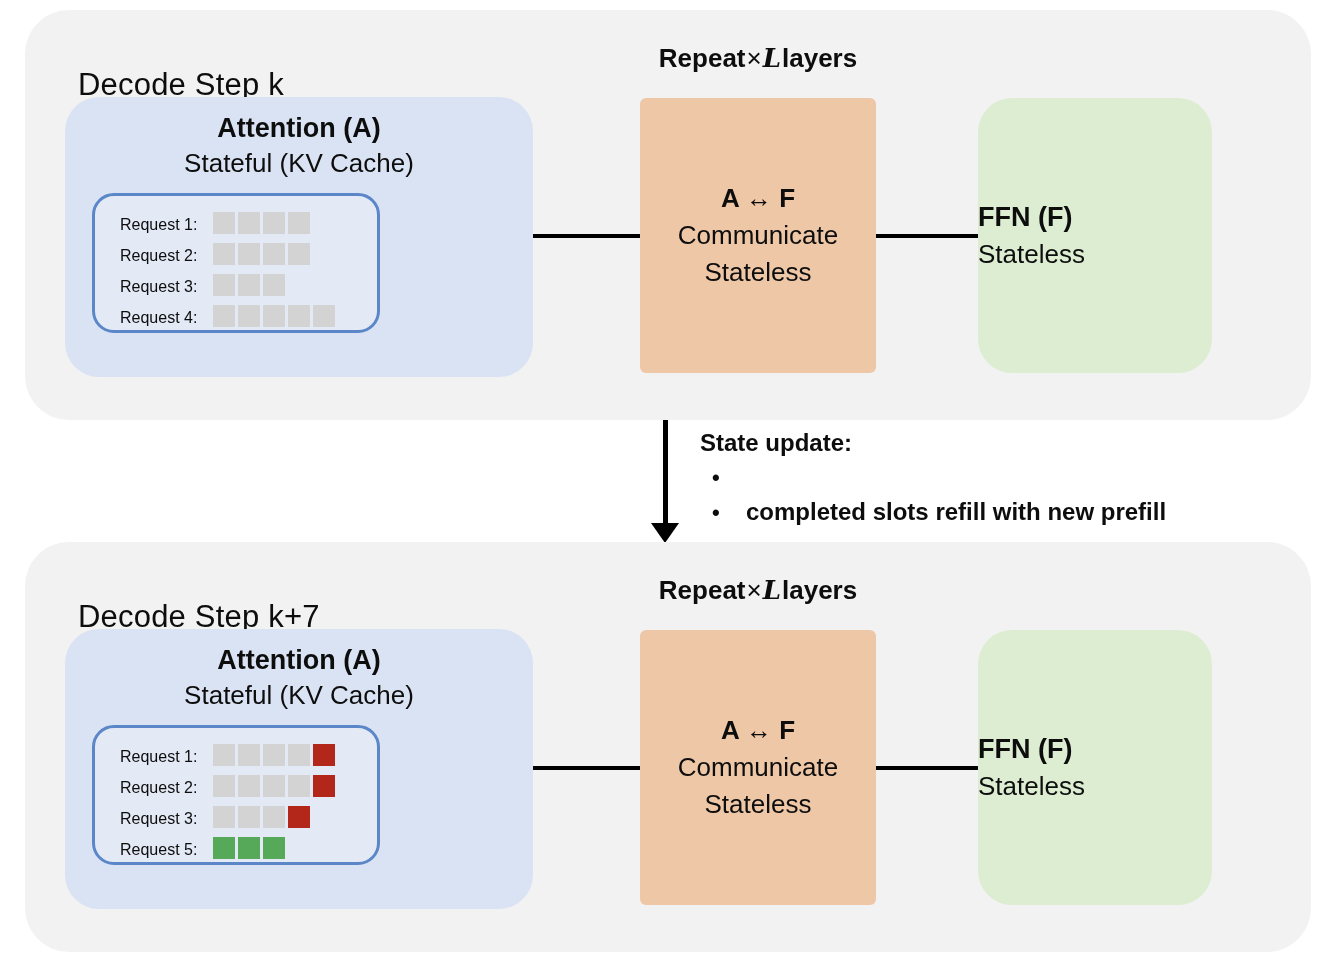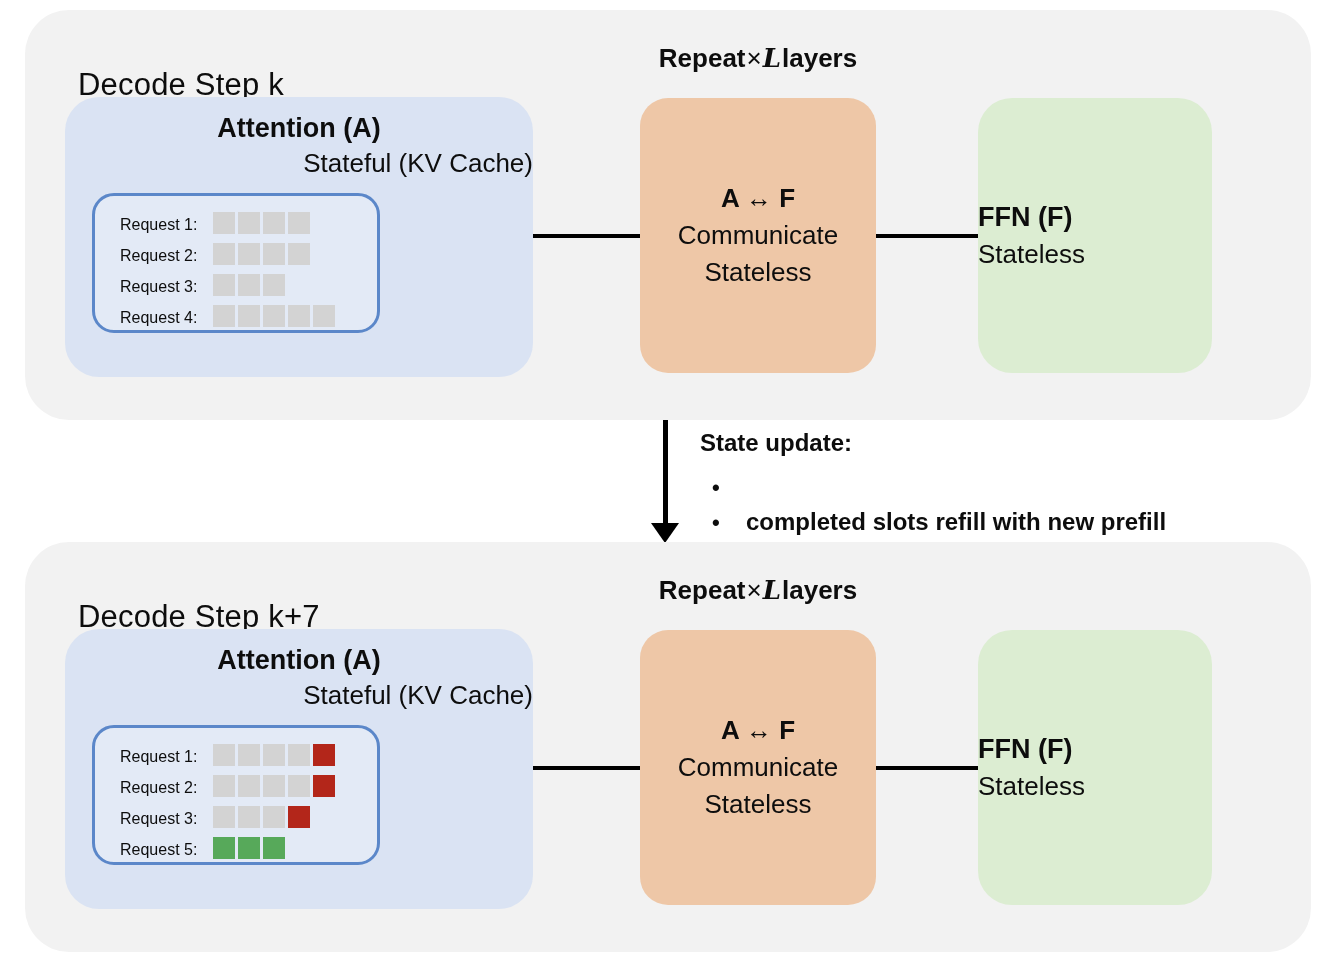--- a/index.html
+++ b/index.html
@@ -25,46 +25,46 @@
   .panel.bottom{top:542px;}
 
   .panel-title{position:absolute;left:53px;top:28px;font-size:31px;font-weight:400;letter-spacing:.2px;margin-top:29px;}
 
   .repeat-label{position:absolute;left:588px;top:33px;width:290px;display:flex;justify-content:center;gap:1px;font-size:26px;font-weight:700;}
   .repeat-label .math-var{font-family:"DejaVu Serif","Liberation Serif",serif;font-style:italic;font-weight:700;}
   .repeat-label .times{font-weight:400;}
 
   .attention-box{position:absolute;left:40px;top:87px;width:468px;height:280px;background:var(--attention-bg);border-radius:34px;}
   .attention-title{margin-top:16px;text-align:center;font-size:27px;font-weight:700;}
-  .attention-subtitle{margin-top:4px;text-align:right;font-size:26px;font-weight:400;}
+  .attention-subtitle{margin-top:4px;text-align:center;font-size:26px;font-weight:400;}
 
   .kv-box{position:absolute;left:27px;top:96px;width:288px;height:140px;background:var(--kv-box-bg);border:3px solid var(--kv-box-border);border-radius:22px;padding:7px 0 0 0;}
   .kv-row{display:flex;align-items:flex-end;height:31px;}
   .kv-label{display:inline-block;padding-left:25px;width:118px;font-size:16px;}
   .kv-cells{display:flex;gap:3px;}
   .token{width:22px;height:22px;display:inline-block;}
 
-  .communicate-box{position:absolute;left:615px;top:88px;width:236px;height:275px;background:var(--communicate-bg);border-radius:28px;display:flex;flex-direction:column;justify-content:center;align-items:center;}
+  .communicate-box{position:absolute;left:615px;top:88px;width:236px;height:275px;background:var(--communicate-bg);border-radius:6px;display:flex;flex-direction:column;justify-content:center;align-items:center;}
   .comm-line{font-size:26px;line-height:37px;}
   .comm-line.bold{font-weight:700;}
 
   .ffn-box{position:absolute;left:953px;top:88px;width:234px;height:275px;background:var(--ffn-bg);border-radius:34px;display:flex;flex-direction:column;justify-content:center;}
   .ffn-title{font-size:27px;font-weight:700;line-height:37px;}
   .ffn-subtitle{font-size:26px;font-weight:400;line-height:37px;}
 
   .connector{position:absolute;top:224px;height:4px;background:var(--line-color);}
   .connector.left{left:508px;width:107px;}
   .connector.right{left:851px;width:102px;}
 
   .transition-arrow{position:absolute;left:0;top:0;}
   .arrow-line{position:absolute;left:663px;top:420px;width:5px;height:105px;background:var(--line-color);}
   .arrow-head{position:absolute;left:651px;top:523px;width:0;height:0;border-left:14px solid transparent;border-right:14px solid transparent;border-top:20px solid var(--line-color);}
 
   .state-update{position:absolute;left:700px;top:429px;width:560px;}
-  .state-update-heading{font-size:24px;font-weight:700;margin-bottom:14px;}
+  .state-update-heading{font-size:24px;font-weight:700;margin-bottom:4px;}
   .bullet-row{display:flex;align-items:baseline;font-size:24px;font-weight:700;line-height:34px;}
   .bullet-row .dot{width:46px;padding-left:12px;font-size:22px;}
 </style>
 </head>
 <body>
 
 <div class="canvas">
 
   <section class="panel top">
     <div class="panel-title">Decode Step k</div>

